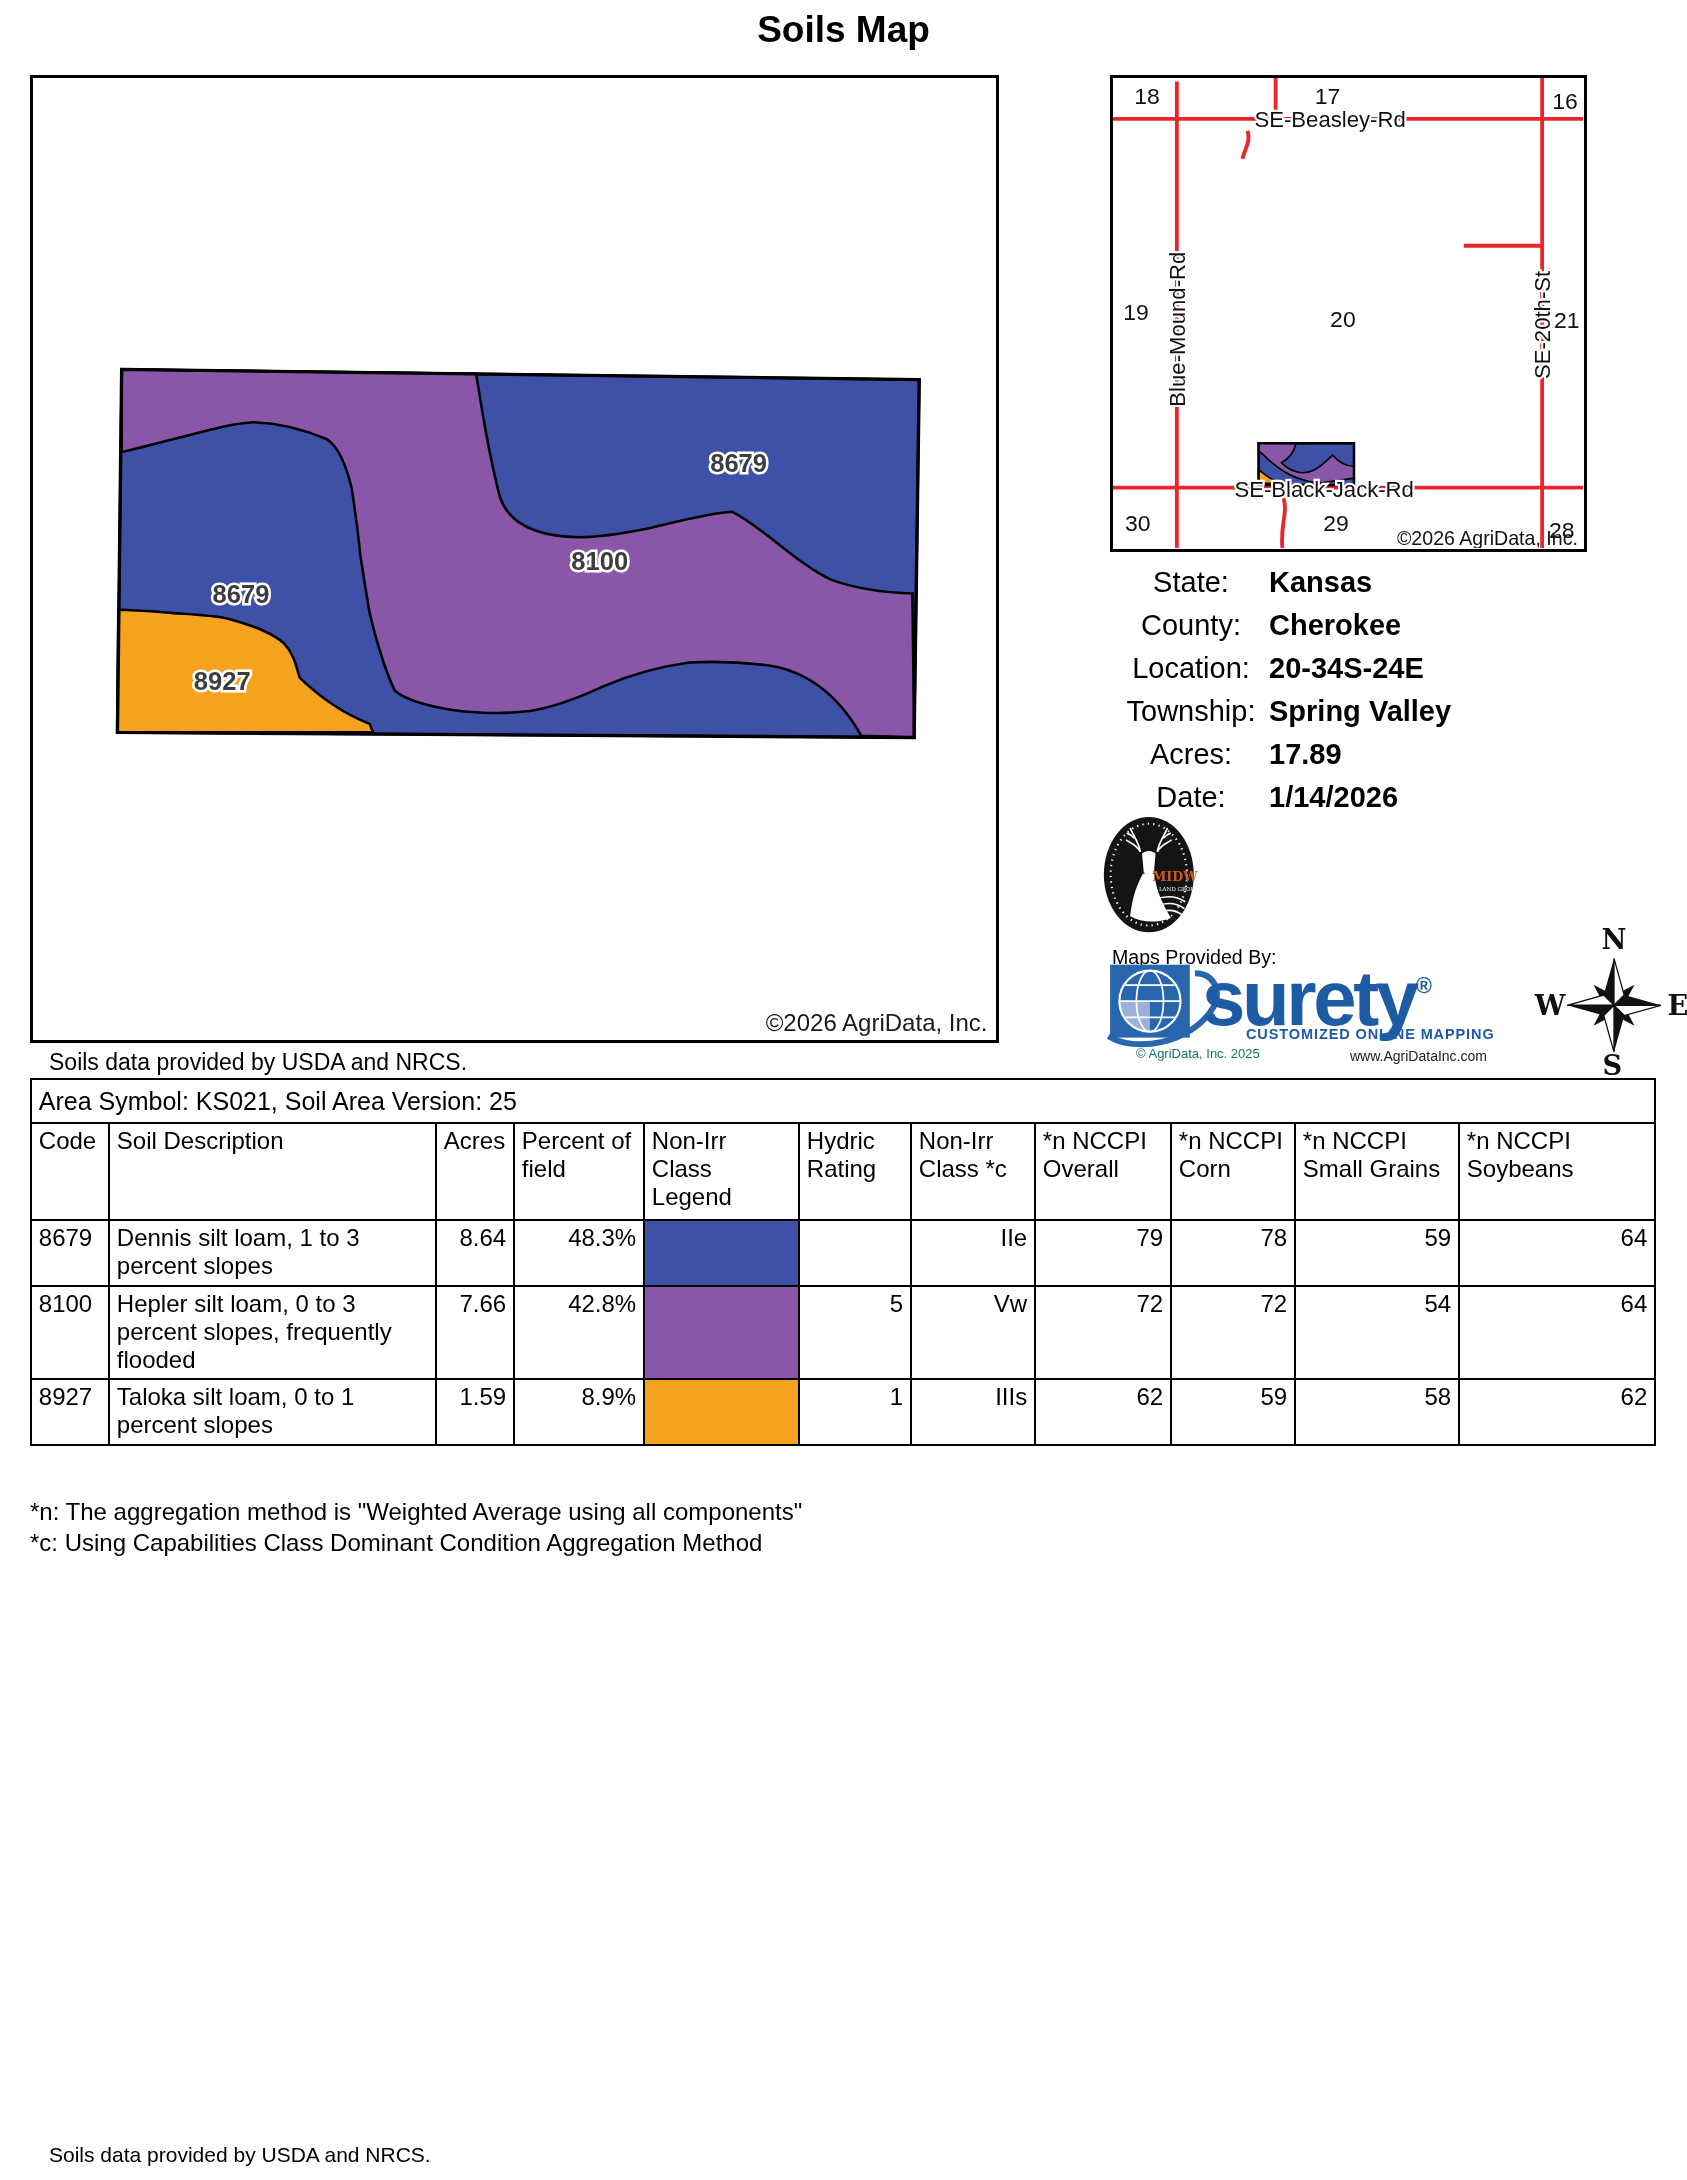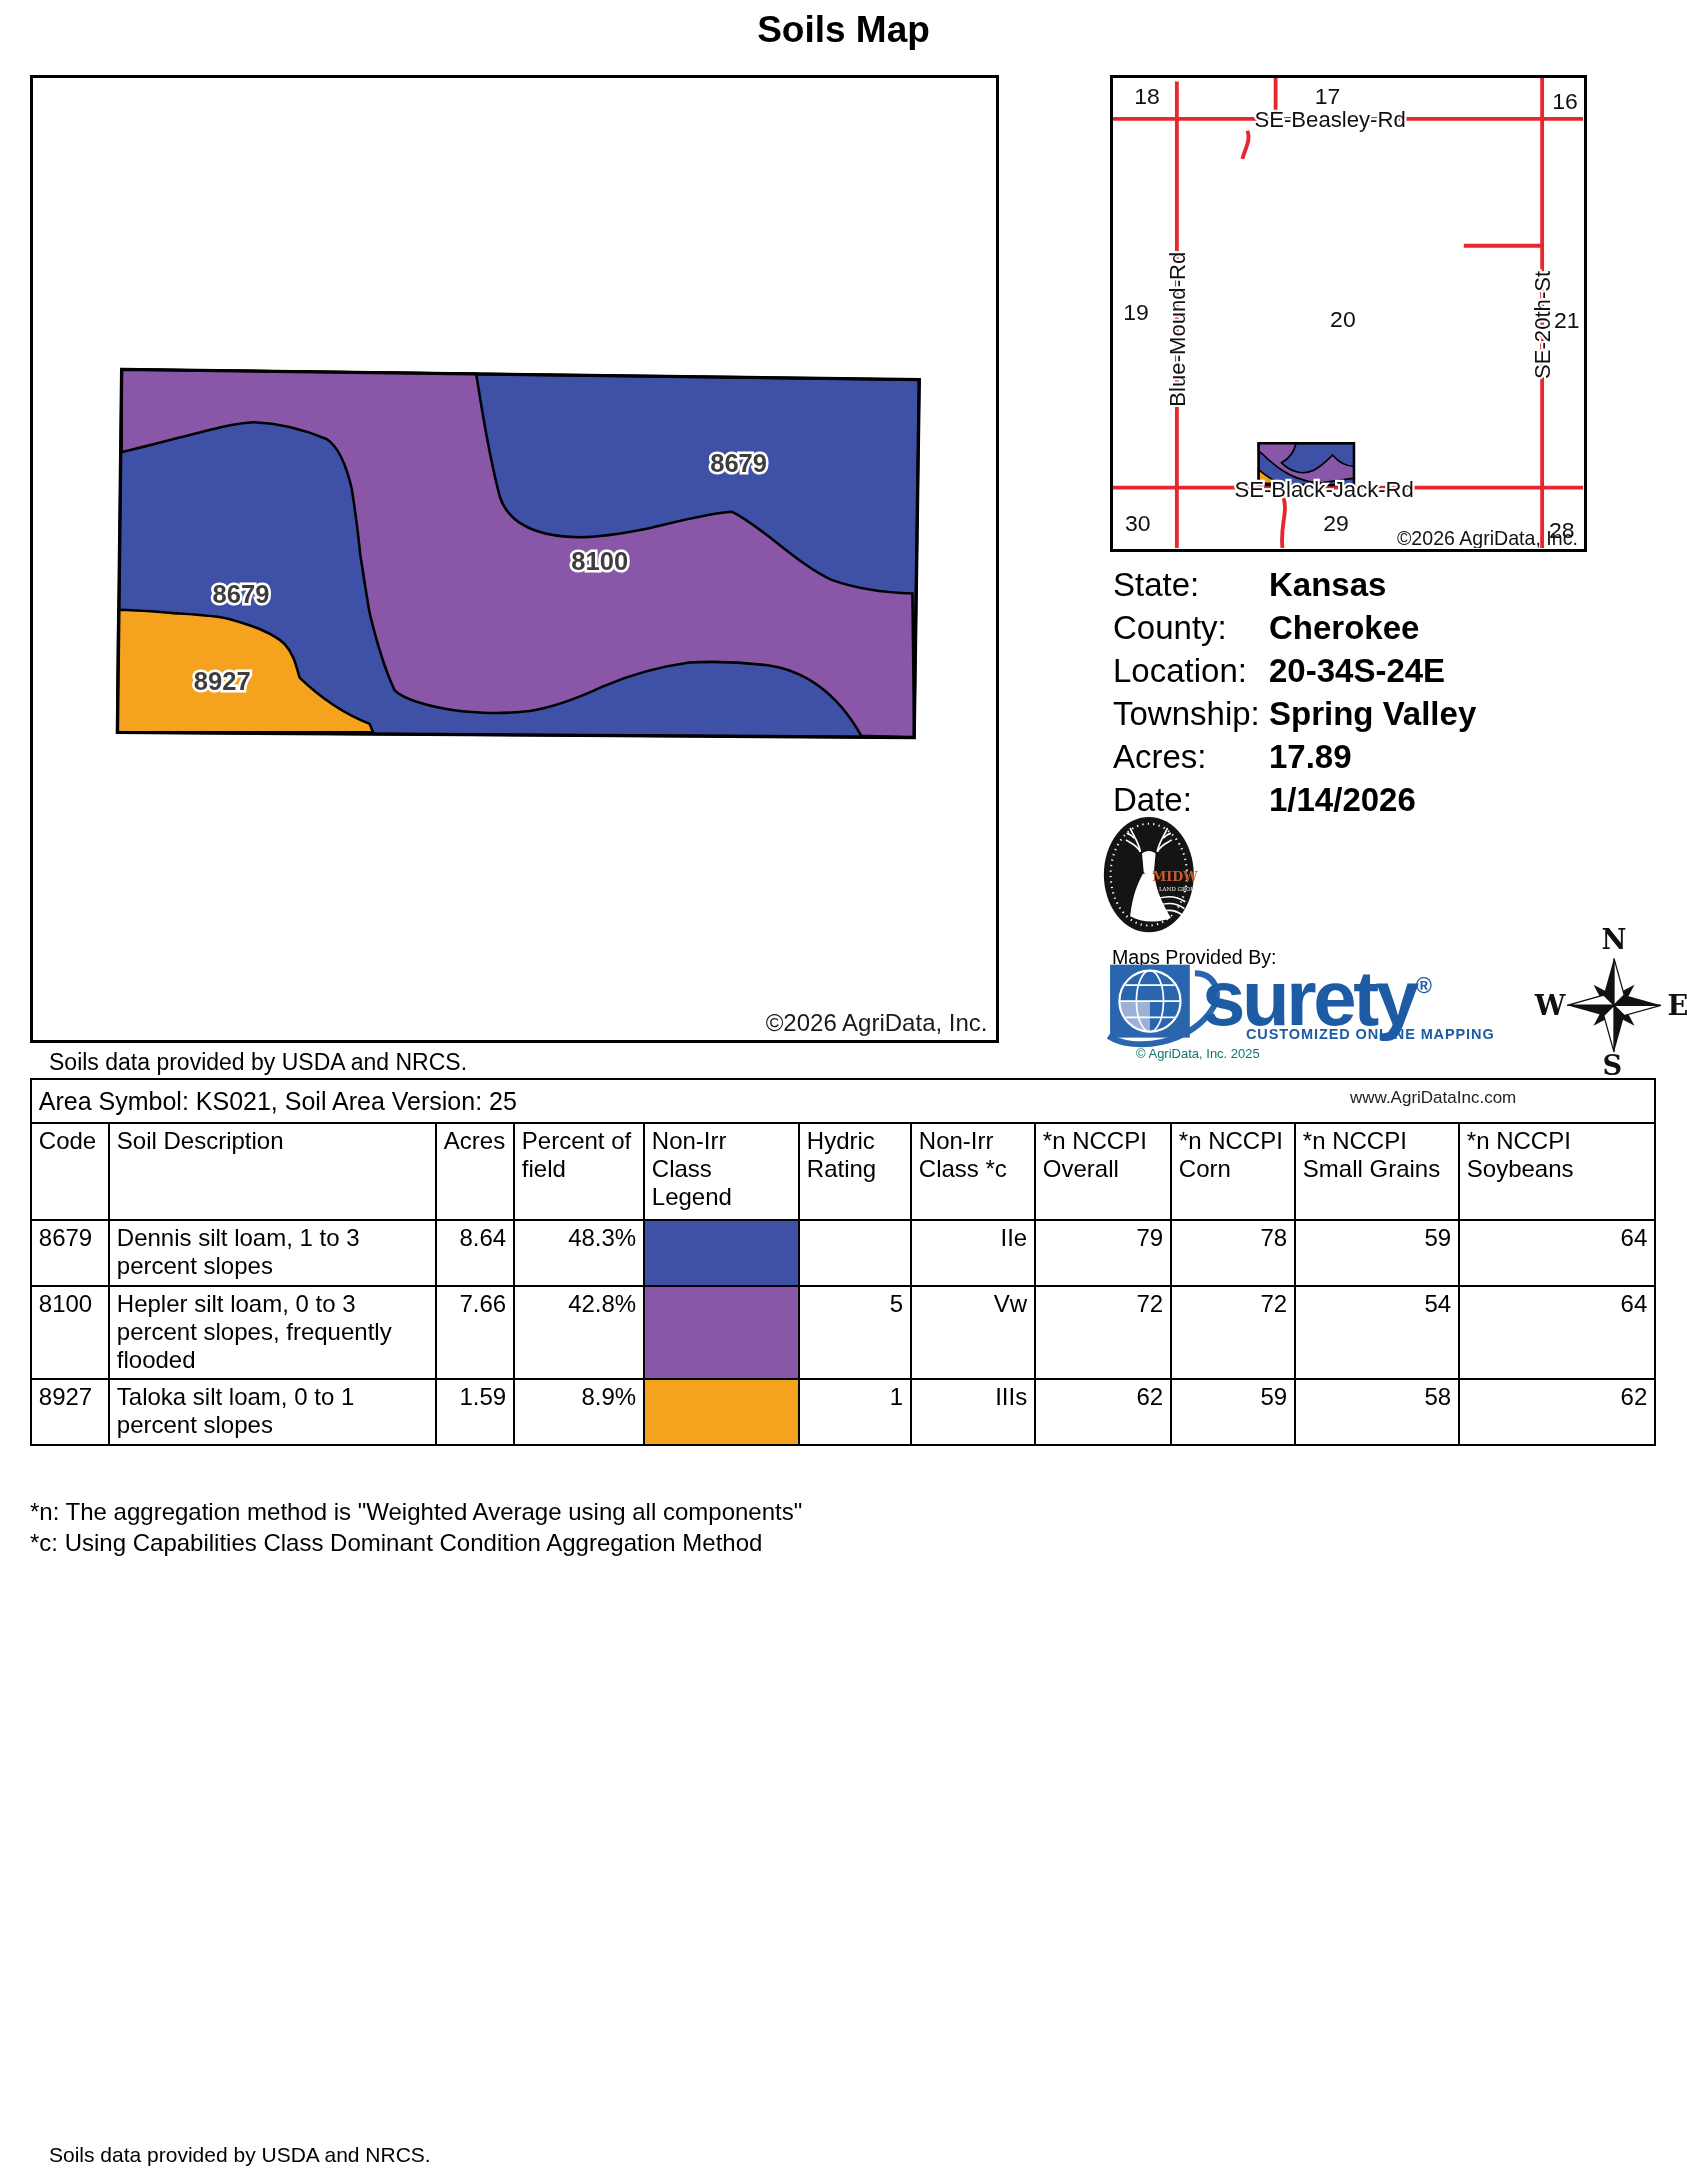--- a/index.html
+++ b/index.html
@@ -11,36 +11,36 @@
   #main-map{left:30px;top:75px;width:969px;height:968px;border:3.4px solid #000;box-sizing:border-box;}
   #main-map svg{display:block;}
   .map-copyright{right:8.5px;bottom:3.4px;font-size:24px;color:#1a1a1a;}
   .soil-label{font-size:30px;font-weight:bold;fill:#3d3d3d;stroke:#fff;stroke-width:6px;paint-order:stroke;text-anchor:middle;}
   
   #road-map{left:1110px;top:75px;width:477px;height:477px;border:3.4px solid #000;box-sizing:border-box;text-decoration:underline;}
   .sec-num{font-size:27px;fill:#111;}
   .road-label{font-size:26px;fill:#111;stroke:#fff;stroke-width:5px;paint-order:stroke;text-anchor:middle;}
   .rm-copy{font-size:23px;fill:#111;text-anchor:end;}
   
-  #info{left:1113px;top:566px;width:477px;font-size:33px;}
+  #info{left:1113px;top:566px;width:477px;font-size:29px;text-align:center;}
   .info-row{display:flex;height:43px;align-items:flex-start;}
   .info-label{width:156px;}
   .info-value{font-weight:bold;}
   
   #note-top{left:49px;top:1049px;font-size:23px;}
   #note-bottom{left:49px;top:2143px;font-size:21px;}
   
   #midwest{left:1103px;top:816px;}
   #maps-by{left:1112px;top:946px;font-size:19.6px;}
   #surety-globe{left:1108px;top:963px;overflow:visible;}
   #surety-word{left:1202px;top:959px;font-size:78px;font-weight:bold;color:#1d5ba5;letter-spacing:-3.4px;line-height:1;}
   #surety-word sup{font-size:22px;letter-spacing:0;vertical-align:32px;}
   #surety-tag{left:1213px;top:1026px;font-size:14.5px;font-weight:bold;color:#1d5ba5;letter-spacing:0.9px;margin-left:33px;}
   #agridata-copy{left:1136px;top:1046px;font-size:13px;color:#0f766e;}
-  #agridata-url{left:1350px;top:1088px;font-size:17px;color:#222;}
+  #agridata-url{left:1350px;top:1048px;font-size:14px;color:#222;}
   
   #compass{left:1533px;top:920px;}
   .compass-letter{font-family:"DejaVu Serif",serif;font-weight:bold;font-size:32px;fill:#111;text-anchor:middle;}
   
   #soil-table{left:30px;top:1078px;width:1624px;border-collapse:collapse;table-layout:fixed;font-size:24px;}
   #soil-table td{border:2.6px solid #000;padding:3.4px 6.8px;vertical-align:top;box-sizing:border-box;}
   #soil-table .area-row td{height:44px;vertical-align:middle;font-size:25px;border-bottom-width:2.6px;}
   #soil-table .hdr td{height:97px;}
   #soil-table .num{text-align:right;}
   #soil-table .legend-cell{padding:0;}

